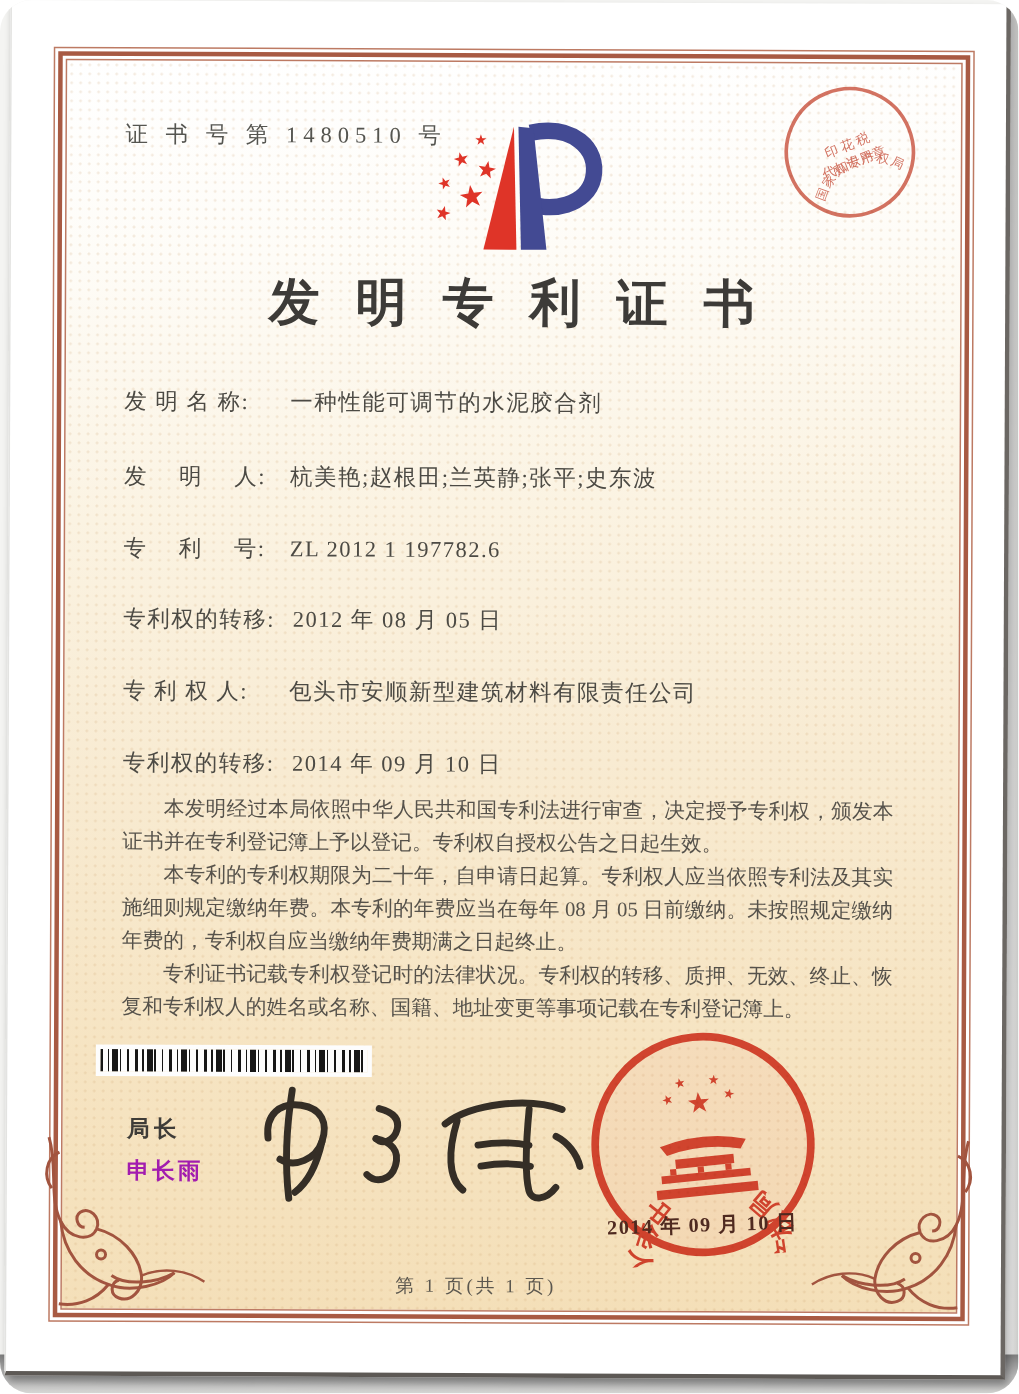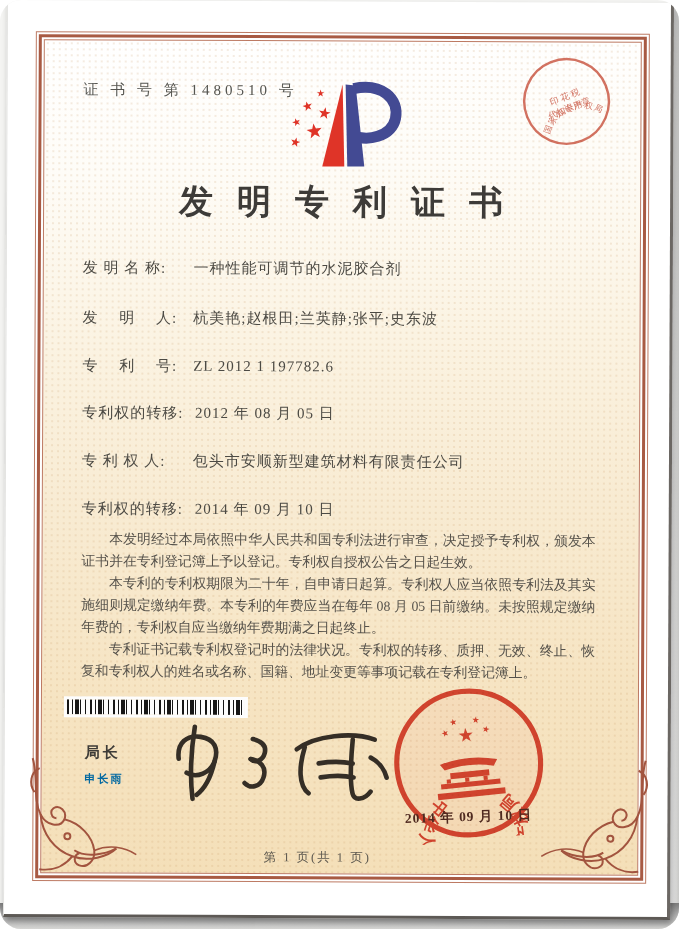--- a/index.html
+++ b/index.html
@@ -30,22 +30,22 @@
   .fvalue{margin-left:7px;}
   .paras{position:absolute;left:76px;top:528px;width:514px;font-size:13.8px;line-height:22px;
     color:#56524b;text-align:justify;}
   .paras p{margin:0;text-indent:2em;}
   .barcode{position:absolute;left:62px;top:699px;width:178px;height:15px;background:
     repeating-linear-gradient(90deg,#161616 0 2px,#fdfdfd 2px 5px,#161616 5px 6px,#fdfdfd 6px 8px,
     #161616 8px 12px,#fdfdfd 12px 13px,#161616 13px 14px,#fdfdfd 14px 18px,#161616 18px 19px,#fdfdfd 19px 23px);
     outline:3px solid #fdfdfd;}
   .director-title{position:absolute;left:80px;top:743px;font-size:15px;font-weight:600;
     font-family:"Liberation Sans","DejaVu Sans",sans-serif;color:#3e3c38;letter-spacing:3px;}
-  .director-name{position:absolute;left:80px;top:771px;font-size:11px;font-weight:600;
-    font-family:"Liberation Sans","DejaVu Sans",sans-serif;color:#0369a1;letter-spacing:2px;text-align:center;}
+  .director-name{position:absolute;left:80px;top:771px;font-size:15px;font-weight:600;
+    font-family:"Liberation Sans","DejaVu Sans",sans-serif;color:#a21caf;letter-spacing:2px;text-align:center;}
   .signature{position:absolute;left:152px;top:712px;width:248px;height:96px;z-index:4;}
   .seal{position:absolute;left:387px;top:684px;width:154px;height:154px;z-index:5;
     mix-blend-mode:multiply;opacity:.92;transform:rotate(-6deg);}
   .seal-date{position:absolute;left:389px;top:806px;width:150px;z-index:6;text-align:center;
     font-size:13.5px;font-weight:700;color:#4f2a20;letter-spacing:1px;transform:rotate(-2deg);}
   .tax-stamp{position:absolute;left:512px;top:52px;width:94px;height:94px;
     transform:rotate(-22deg);opacity:.8;mix-blend-mode:multiply;}
   .footer{position:absolute;left:28px;top:848px;width:570px;text-align:center;
     font-size:12.5px;color:#5b574f;letter-spacing:2px;}
   .flourish{position:absolute;z-index:3;}

